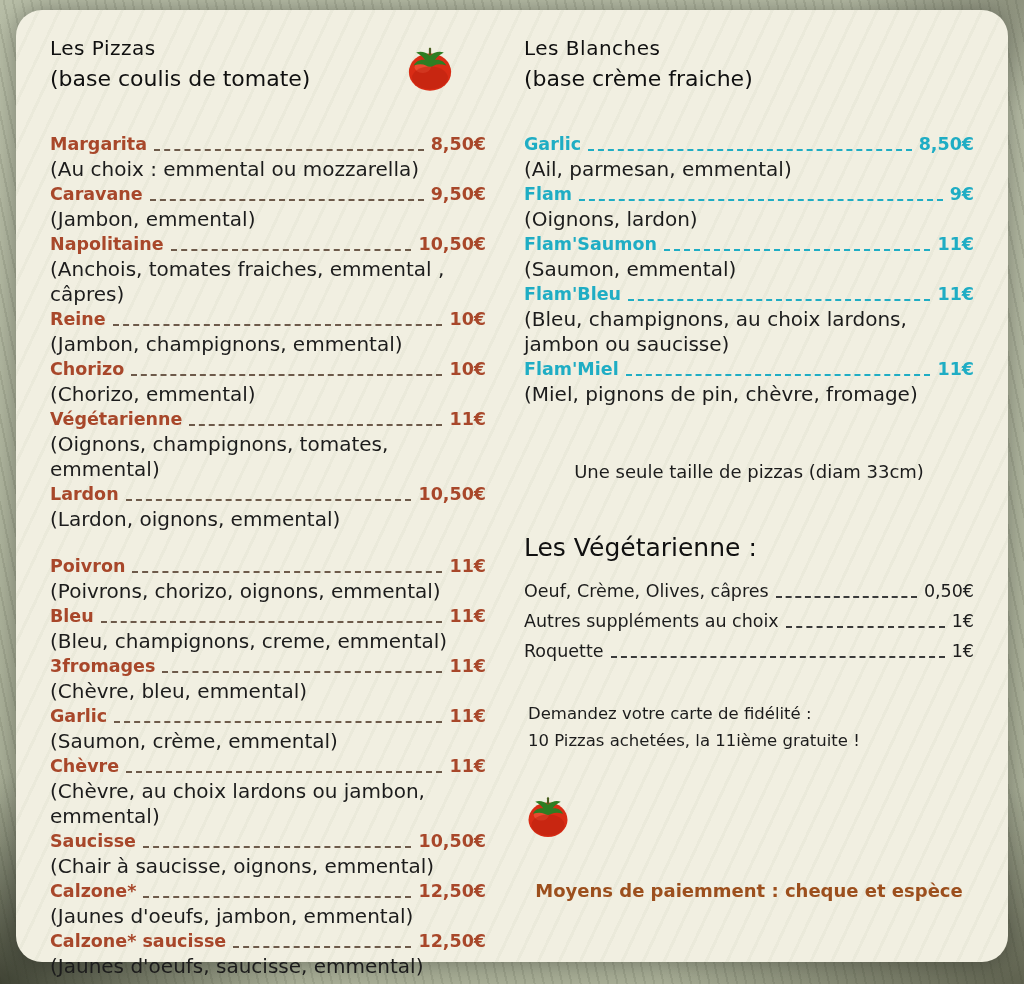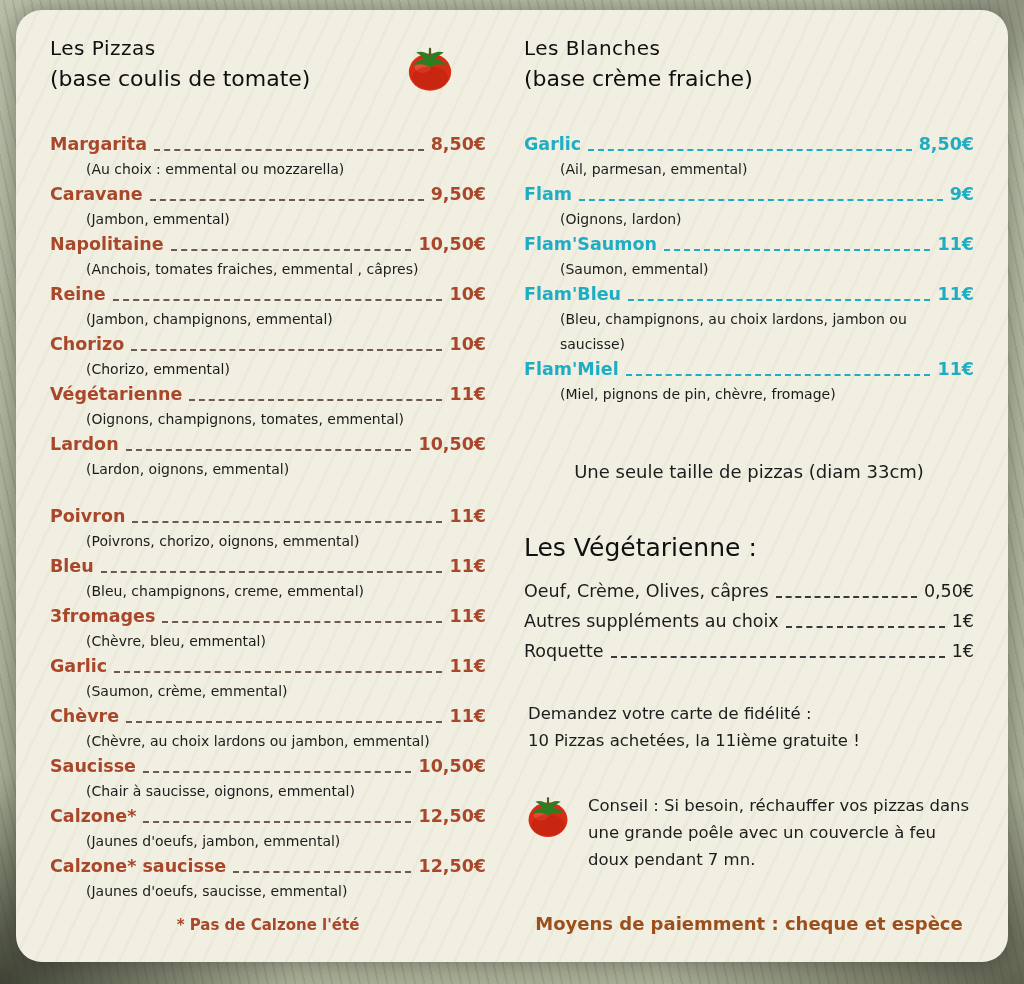--- a/index.html
+++ b/index.html
@@ -29,21 +29,21 @@
   .col-right { flex:1; min-width:0; }
   .col-header { display:flex; justify-content:space-between; align-items:flex-start; height:96px; }
   .title    { font-size:20px; color:#101010; letter-spacing:0.5px; }
   .subtitle { font-size:22px; color:#101010; margin-top:6px; }
   .tomato-lg { width:52px; height:52px; margin-right:30px; margin-top:6px; }
   .tomato-sm { width:48px; height:48px; flex:0 0 48px; }
 
   .item-line { display:flex; align-items:flex-end; font-size:17.5px; font-weight:bold; line-height:25px; }
   .item-name, .item-price { white-space:nowrap; }
   .leader { flex:1; border-bottom:2px dashed; margin:0 7px 6px 7px; min-width:20px; }
-  .item-desc { font-size:14px; color:var(--ink,#1c1c1c); line-height:25px; font-weight:normal;margin-left:36px; }
+  .item-desc { font-size:20px; color:var(--ink,#1c1c1c); line-height:25px; font-weight:normal; }
 
   .col-left  .item-line { color:var(--left-accent,#a8472a); }
   .col-left  .leader    { border-color:var(--leader-left,#6d5a4a); }
   .col-right .menu-items .item-line { color:var(--right-accent,#1fadc4); }
   .col-right .menu-items .leader    { border-color:var(--right-accent,#1fadc4); }
 
   .group2 { margin-top:22px; }
   .footnote { color:var(--left-accent,#a8472a); font-weight:bold; font-size:15px; text-align:center; margin-top:12px; }
 
   .size-note { text-align:center; font-size:18px; color:var(--ink,#1c1c1c); margin-top:52px; line-height:26px; }
@@ -301,19 +301,18 @@
     </div>
 
     <div class="advice">
       <svg class="tomato-sm" viewBox="0 0 64 64" aria-hidden="true">
         <ellipse cx="32" cy="37" rx="26" ry="23" fill="#d92c15"></ellipse>
         <ellipse cx="23" cy="31" rx="10" ry="7" fill="#f25a3e" opacity="0.65"></ellipse>
         <ellipse cx="32" cy="44" rx="22" ry="14" fill="#b31f0d" opacity="0.45"></ellipse>
         <path d="M32 6 C33 11 33 13 32 17 C37 12 44 11 49 13 C44 16 41 18 38 22 C44 21 50 24 52 29 C46 27 41 27 37 29 C34 31 30 31 27 29 C23 27 18 27 12 29 C14 24 20 21 26 22 C23 18 20 16 15 13 C20 11 27 12 32 17 C31 13 31 11 32 6 Z" fill="#2e7d23"></path>
         <rect x="30.6" y="7" width="2.8" height="9" rx="1.4" fill="#4a5d1e"></rect>
       </svg>
-      <div class="advice-text">Conseil : Si besoin, réchauffer vos pizzas dans une grande poêle avec un couvercle à feu doux pendant 7 mn.</div>
     </div>
 
     <div class="payment">Moyens de paiemment : cheque et espèce</div>
   </div>
 
 </div>
 
 </body></html>

